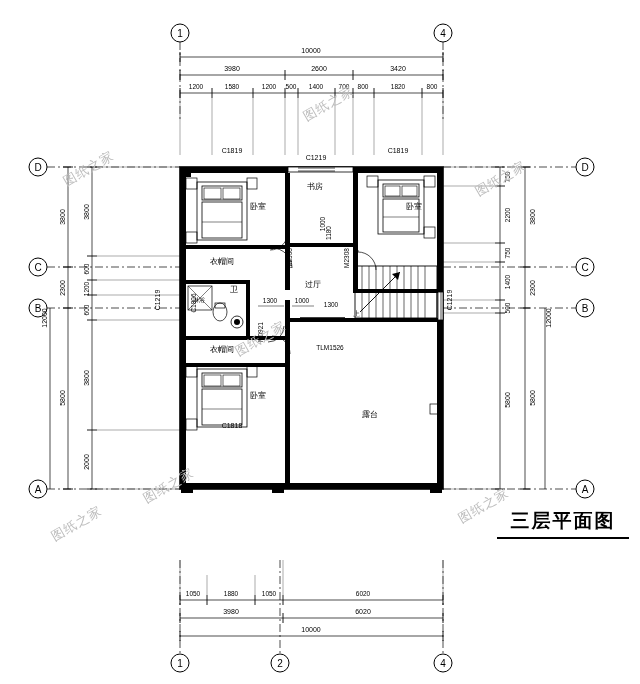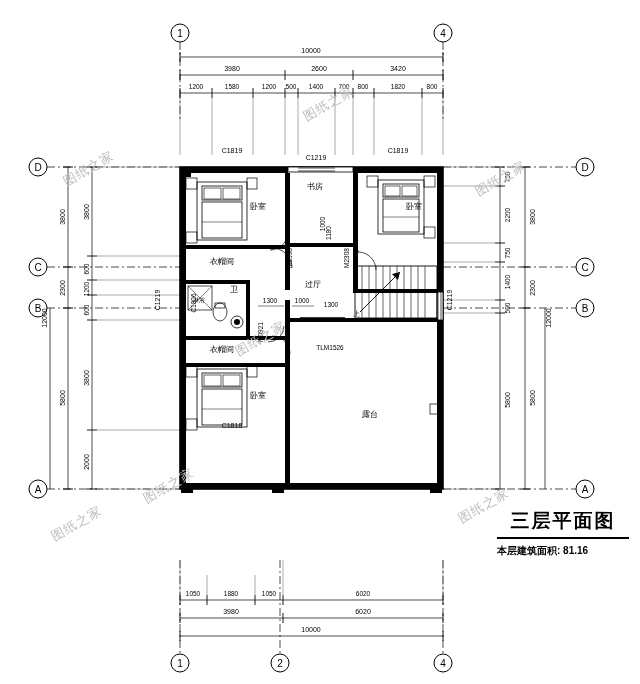--- a/index.html
+++ b/index.html
@@ -470,16 +470,15 @@
 <div class="wm" style="left:232px; top:345px;">图纸之家</div>
 <div class="wm" style="left:472px; top:185px;">图纸之家</div>
 <div class="wm" style="left:48px; top:530px;">图纸之家</div>
 <div class="wm" style="left:300px; top:110px;">图纸之家</div>
 <div class="wm" style="left:455px; top:512px;">图纸之家</div>
 <div class="wm" style="left:140px; top:492px;">图纸之家</div>
 
 <div class="title-block">
   <div class="title-main">三层平面图</div>
   <div class="title-rule"></div>
-  <div class="title-sub">本层建筑面积: 81.16</div>
 </div>
 
 </div>
 
 </body></html>

